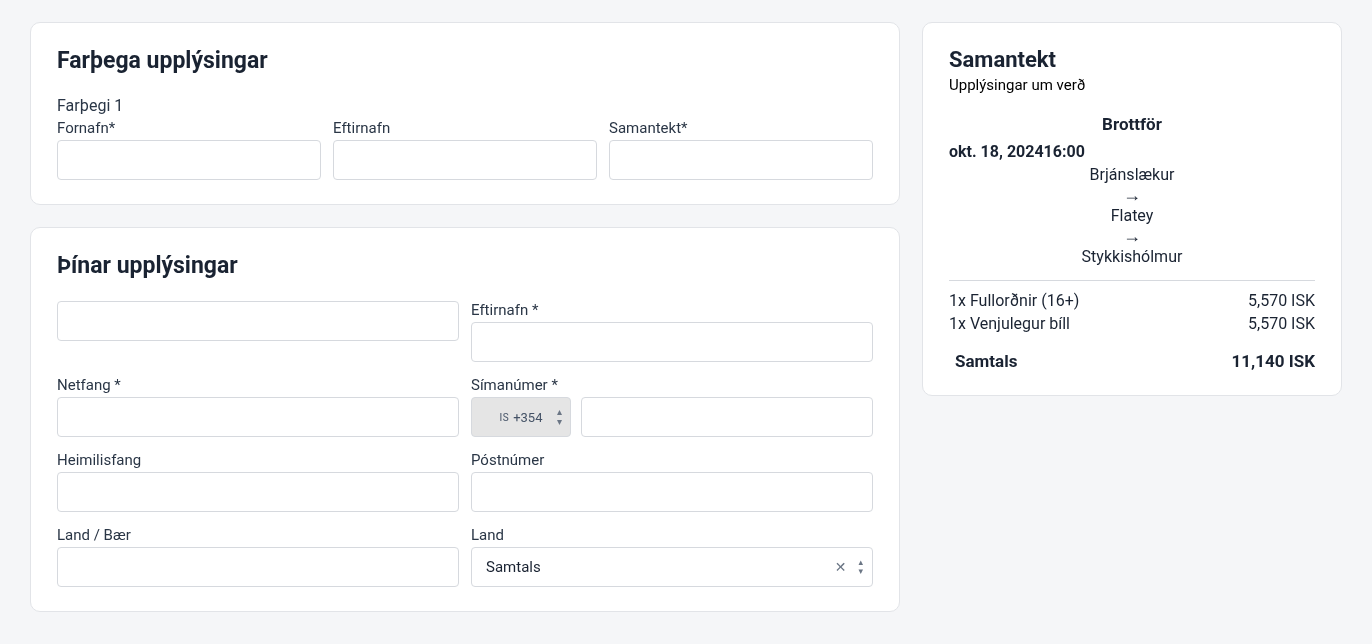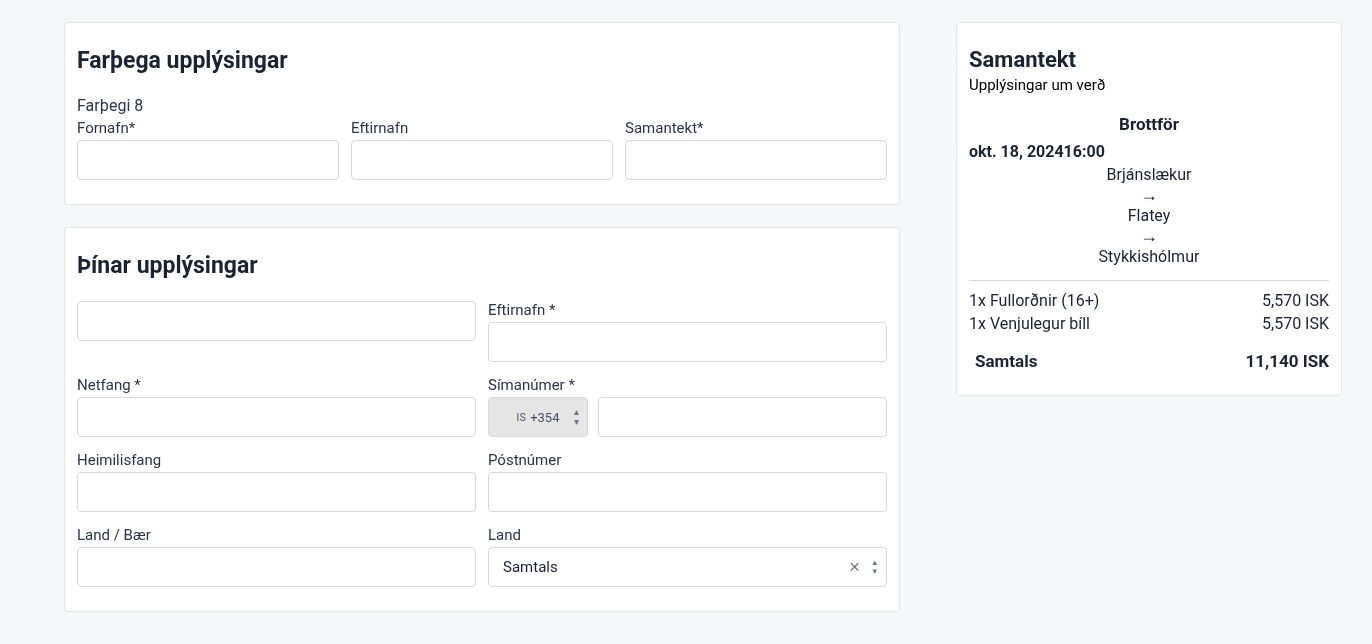--- a/index.html
+++ b/index.html
@@ -23,23 +23,22 @@
       display: flex;
       flex-direction: column;
       gap: 22px;
     }
     .side-col {
       width: 420px;
     }
     .card {
       background: #fff;
       border: 1px solid #e2e4e8;
-      border-radius: 4px;
-      padding: 24px 12px;
-      margin-left: 34px;
+      border-radius: 10px;
+      padding: 24px 26px;
     }
     .card-title {
       font-size: 23px;
       font-weight: 700;
       color: #1a2332;
       margin-bottom: 22px;
     }
     .passenger-label {
       font-size: 16px;
       color: #2a3646;
@@ -210,21 +209,21 @@
     }
   </style>
 </head>
 <body>
 
 <div class="container">
   <div class="main-col">
 
     <div class="card">
       <h2 class="card-title">Farþega upplýsingar</h2>
-      <div class="passenger-label">Farþegi 8</div>
+      <div class="passenger-label">Farþegi 1</div>
       <div class="row-3">
         <div class="field">
           <label class="field-label">Fornafn*</label>
           <input class="input" type="text" style="">
         </div>
         <div class="field">
           <label class="field-label">Eftirnafn</label>
           <input class="input" type="text" style="">
         </div>
         <div class="field">

